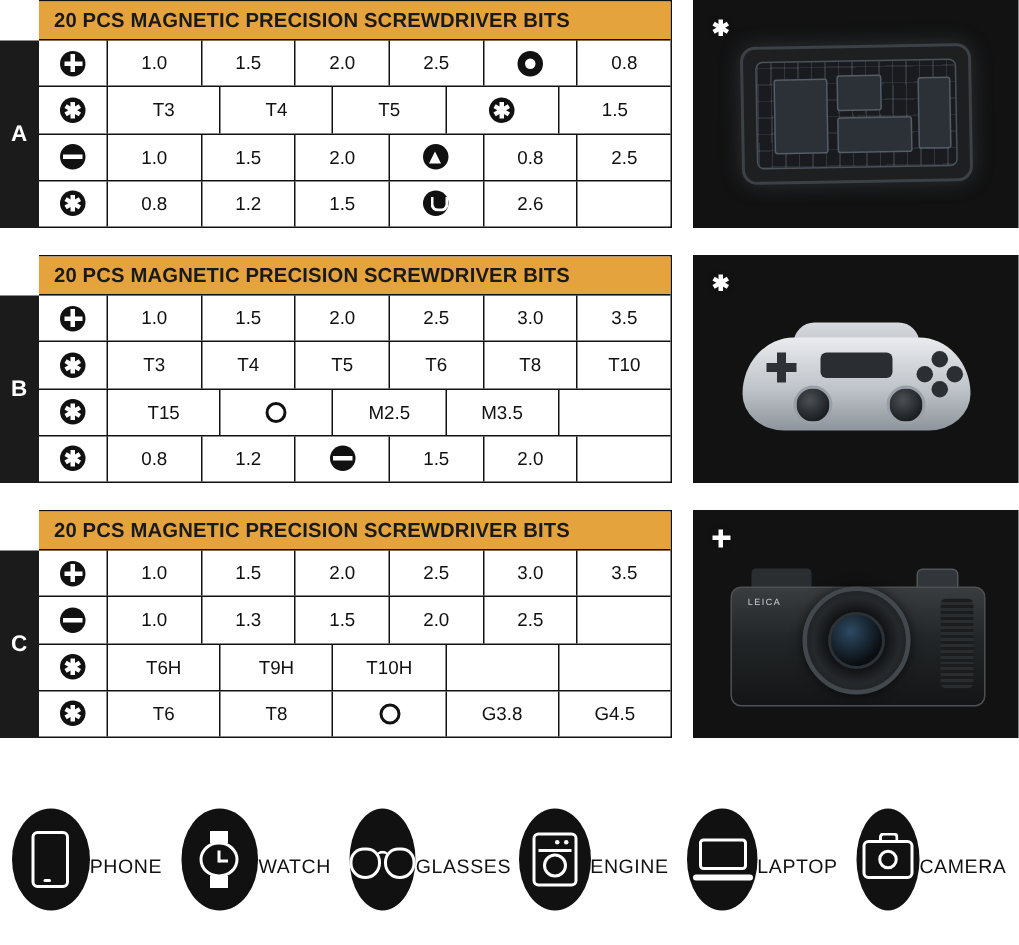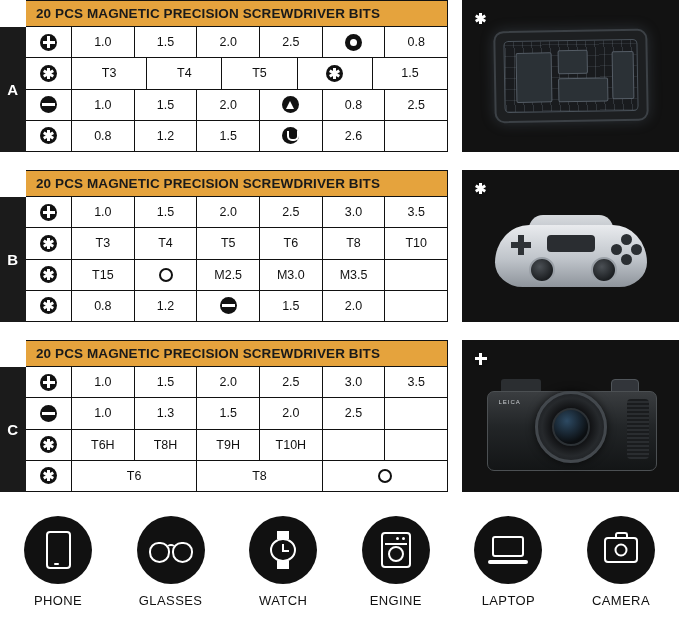--- a/index.html
+++ b/index.html
@@ -332,21 +332,21 @@
     width: 679px;
     height: 114px;
     display: flex;
     justify-content: space-between;
     padding: 0 8px;
     box-sizing: border-box;
   }
   .icon-item {
     width: 100px;
     display: flex;
-    flex-direction: column;
+    flex-direction: row;
     align-items: center;
   }
   .circle {
     width: 68px; height: 68px;
     border-radius: 50%;
     background: #111;
     display: flex;
     align-items: center;
     justify-content: center;
     position: relative;
@@ -552,21 +552,20 @@
                   <i class="w s1"></i>
                   <i class="w s2"></i>
                   <i class="w s3"></i>
                 </span>
               </div>
             <div class="tcell val">T15</div>
             <div class="tcell val">
                 <span class="ring"></span>
               </div>
             <div class="tcell val">M2.5</div>
-            <div class="tcell val">M3.0</div>
             <div class="tcell val">M3.5</div>
             <div class="tcell val"></div>
           </div>
 
           <div class="trow">
             <div class="tcell icon-cell">
                 <span class="bit torx">
                   <i class="w s1"></i>
                   <i class="w s2"></i>
                   <i class="w s3"></i>
@@ -650,40 +649,41 @@
 
           <div class="trow">
             <div class="tcell icon-cell">
                 <span class="bit torx">
                   <i class="w s1"></i>
                   <i class="w s2"></i>
                   <i class="w s3"></i>
                 </span>
               </div>
             <div class="tcell val">T6H</div>
-            <div class="tcell val">T8H</div>
             <div class="tcell val">T9H</div>
             <div class="tcell val">T10H</div>
             <div class="tcell val"></div>
             <div class="tcell val"></div>
           </div>
 
           <div class="trow">
             <div class="tcell icon-cell">
                 <span class="bit torx">
                   <i class="w s1"></i>
                   <i class="w s2"></i>
                   <i class="w s3"></i>
                 </span>
               </div>
             <div class="tcell val">T6</div>
             <div class="tcell val">T8</div>
             <div class="tcell val">
                 <span class="ring"></span>
               </div>
+            <div class="tcell val">G3.8</div>
+            <div class="tcell val">G4.5</div>
           </div>
 
         </div>
       </div>
     </div>
 
     <div class="photo">
       <span class="bit phillips corner-bit">
           <i class="w v"></i>
           <i class="w h"></i>
@@ -705,40 +705,40 @@
 
     <div class="icon-item">
       <div class="circle">
         <div class="g-phone"></div>
       </div>
       <div class="icon-label">PHONE</div>
     </div>
 
     <div class="icon-item">
       <div class="circle">
-        <div class="g-glasses">
-            <div class="lens l"></div>
-            <div class="bridge"></div>
-            <div class="lens r"></div>
-          </div>
-      </div>
-      <div class="icon-label">GLASSES</div>
-    </div>
-
-    <div class="icon-item">
-      <div class="circle">
         <div class="g-watch">
             <div class="band t"></div>
             <div class="face"></div>
             <div class="hand v"></div>
             <div class="hand h"></div>
             <div class="band b"></div>
           </div>
       </div>
       <div class="icon-label">WATCH</div>
+    </div>
+
+    <div class="icon-item">
+      <div class="circle">
+        <div class="g-glasses">
+            <div class="lens l"></div>
+            <div class="bridge"></div>
+            <div class="lens r"></div>
+          </div>
+      </div>
+      <div class="icon-label">GLASSES</div>
     </div>
 
     <div class="icon-item">
       <div class="circle">
         <div class="g-engine">
             <div class="bar"></div>
             <div class="dot d1"></div>
             <div class="dot d2"></div>
             <div class="drum"></div>
           </div>

